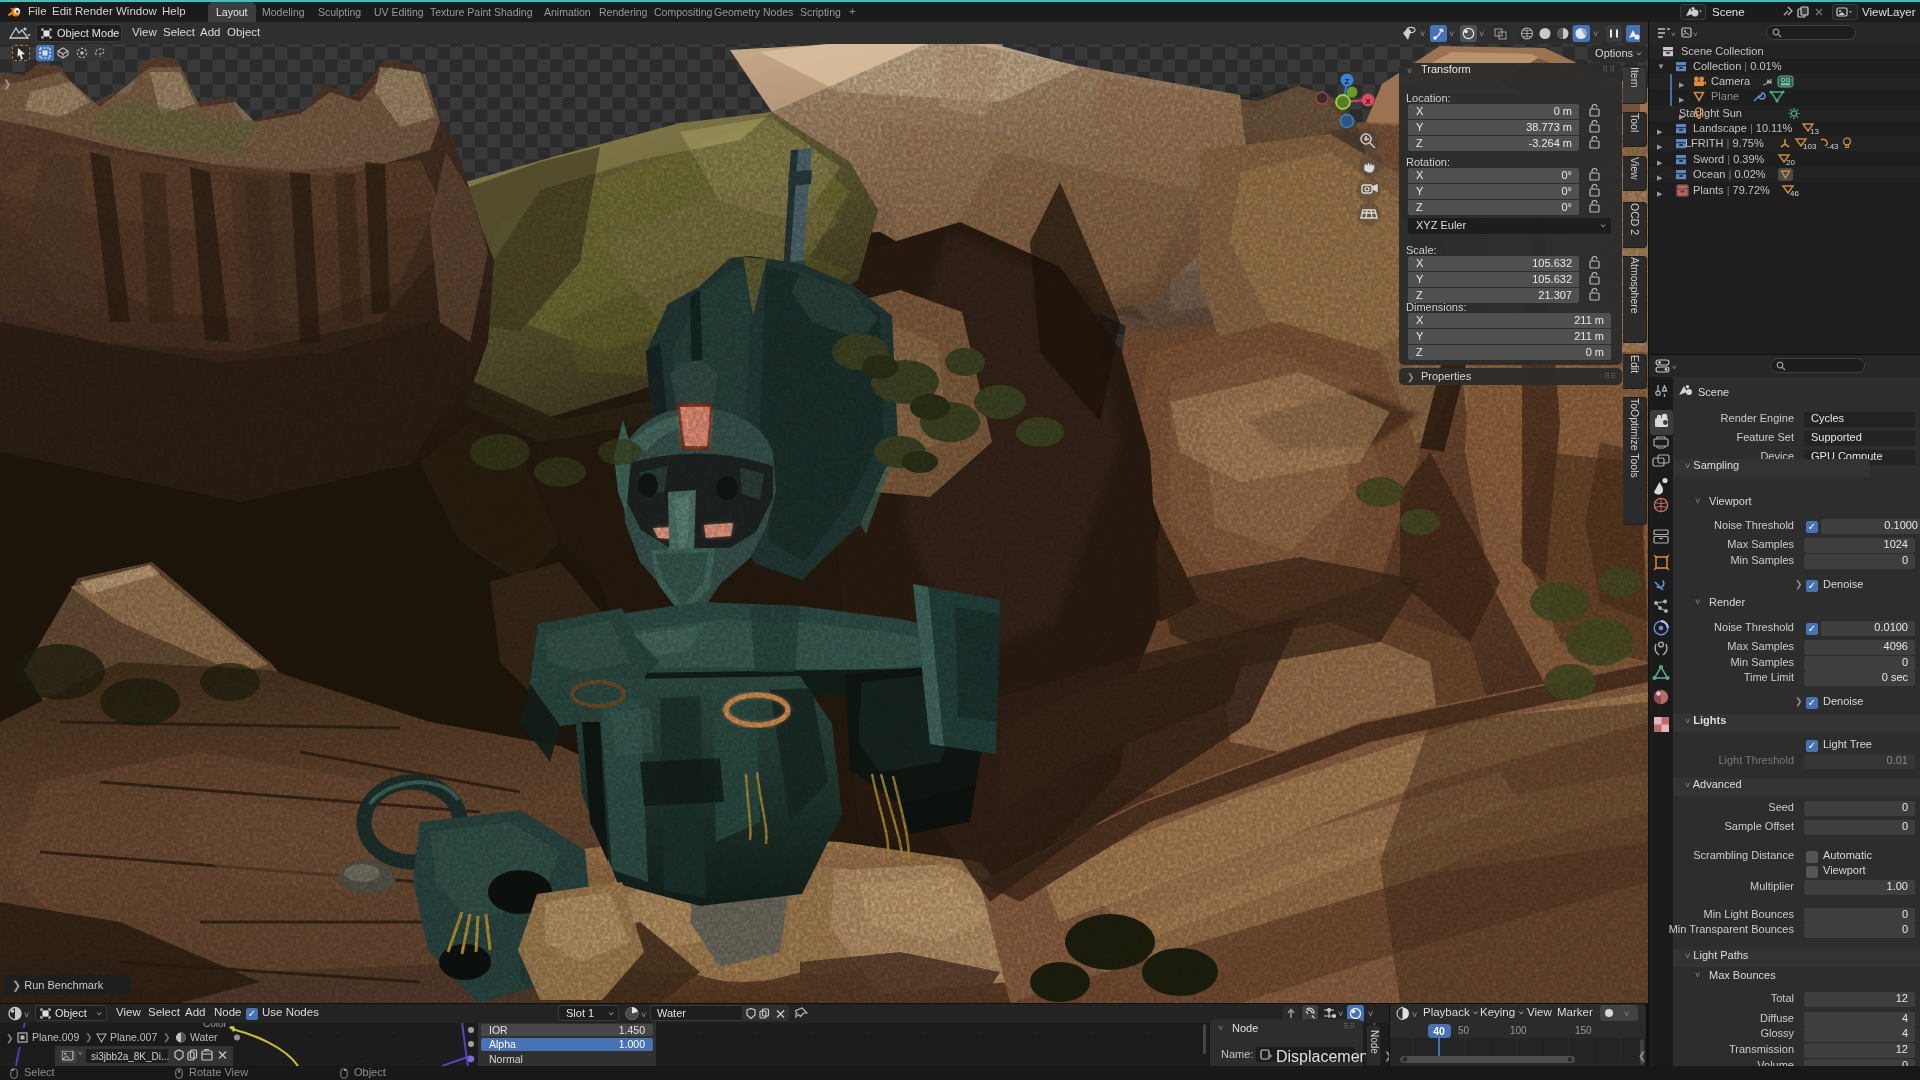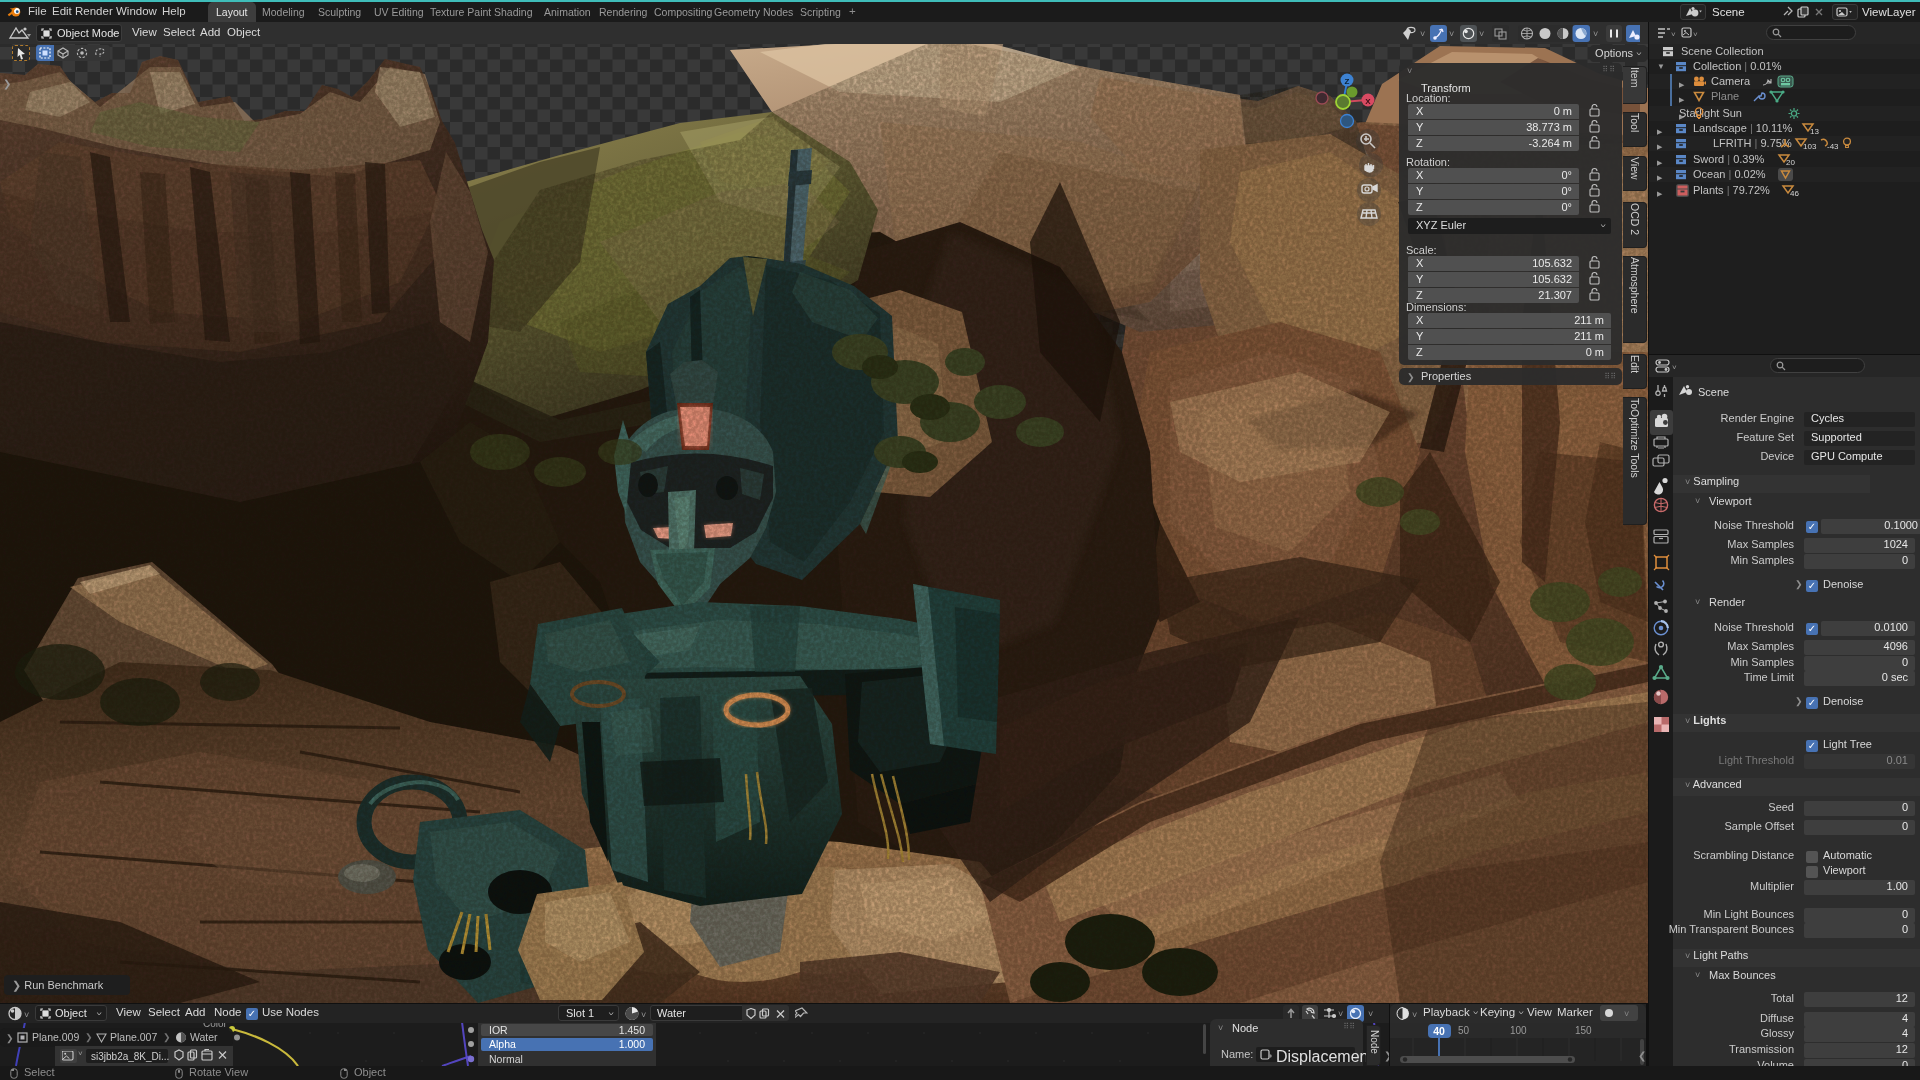--- a/index.html
+++ b/index.html
@@ -522,21 +522,21 @@
           <circle cx="6" cy="6" r="4.6" fill="none" stroke="#b9b9b9" stroke-width="1.1" stroke-dasharray="2.4 1.6"></circle>
           <circle cx="6" cy="6" r="1.8" fill="#b9b9b9"></circle>
         </svg>
  <svg class="abs" style="left:58px;top:2px" width="12" height="12" viewBox="0 0 12 12">
           <path d="M2 8 Q1 3 5 2 Q10 1 10 4 Q10 7 6 7 L6 10" fill="none" stroke="#b9b9b9" stroke-width="1.1" stroke-dasharray="2.2 1.4"></path>
         </svg>
 </div>
 <div class="abs" id="opts">Options <span class="caret">˅</span></div>
 <div class="abs" id="npanel">
  <span class="abs" style="left:8px;top:3px;color:#8e8e8e;font-size:9px">˅</span>
- <span class="abs" style="left:22px;top:19px;color:#e4e4e4">Transform</span>
+ <span class="abs" style="left:22px;top:0;color:#e4e4e4">Transform</span>
  <span class="abs" style="right:6px;top:2px;color:#6a6a6a;letter-spacing:1px;font-size:8px">⠿⠿</span>
  <span class="nlabel" style="top:29px">Location:</span>
  <div class="nrow" style="top:41px;border-radius:2px 2px 0 0">
           <span class="ax">X</span>
           <span class="val">0 m</span>
         </div>
  <div class="nrow" style="top:57px">
           <span class="ax">Y</span>
           <span class="val">38.773 m</span>
         </div>
@@ -737,21 +737,21 @@
           <text x="9" y="12" font-size="8" fill="#d5d5d5">13</text>
         </svg>
  </div>
  <div class="orow" style="top:114px;background:#222">
   <span class="abs" style="left:8px;top:3px;color:#9a9a9a;font-size:7px">▶</span>
   <svg class="abs" style="left:26px;top:2px" width="12" height="11" viewBox="0 0 12 11">
           <rect x="1" y="1" width="10" height="3.2" fill="#5a87c6"></rect>
           <rect x="1" y="5.2" width="10" height="5" fill="#5a87c6"></rect>
           <rect x="4.2" y="6.2" width="3.6" height="1.6" fill="#1e1e1e"></rect>
         </svg>
-  <span style="margin-left:64px">LFRITH <span style="color:#777">|</span> 9.75%</span>
+  <span style="margin-left:36px">LFRITH <span style="color:#777">|</span> 9.75%</span>
   <svg class="abs" style="left:130px;top:1px" width="85" height="13" viewBox="0 0 85 13">
    <path d="M6 2 v5 m0 0 l-4 3 m4 -3 l4 3" stroke="#c98a3e" stroke-width="1.6" fill="none"></path>
    <path d="M17 2 L27 2 L22 9 Z" fill="none" stroke="#c98a3e" stroke-width="1.5"></path>
           <text x="24" y="12" font-size="8" fill="#d5d5d5">103</text>
    <path d="M42 3 q4 -2 6 2 q1 3 -2 4" stroke="#c98a3e" stroke-width="1.5" fill="none"></path>
           <text x="48" y="12" font-size="8" fill="#d5d5d5">-43</text>
    <circle cx="68" cy="4.5" r="3.4" fill="none" stroke="#c98a3e" stroke-width="1.3"></circle>
           <path d="M66.6 8.5 h2.8 v2 h-2.8 Z" stroke="#c98a3e" stroke-width="1.1" fill="none"></path>
   </svg>
  </div>
@@ -896,21 +896,21 @@
         <span class="v">Cycles</span>
       </div>
  <span class="plabel" style="top:76px">Feature Set</span>
       <div class="pfield dd" style="top:76px">
         <span class="v">Supported</span>
       </div>
  <span class="plabel" style="top:95px">Device</span>
       <div class="pfield dd" style="top:95px">
         <span class="v">GPU Compute</span>
       </div>
- <div class="phead" style="left:24px;top:120px;width:197px"><span style="margin-left:12px;color:#8e8e8e;font-size:9px">˅</span> <b style="font-weight:normal">Sampling</b></div>
+ <div class="phead" style="left:24px;top:104px;width:197px"><span style="margin-left:12px;color:#8e8e8e;font-size:9px">˅</span> <b style="font-weight:normal">Sampling</b></div>
  <span class="abs" style="left:46px;top:141px;color:#8e8e8e;font-size:9px">˅</span>
       <span class="abs" style="left:60px;top:140px;color:#d8d8d8">Viewport</span>
  <span class="plabel" style="top:164px">Noise Threshold</span>
       <div class="chk" style="left:157px;top:166px">✓</div>
       <div class="pfield" style="top:164px;left:172px;width:104px">
         <span class="v">0.1000</span>
       </div>
  <span class="plabel" style="top:183px">Max Samples</span>
       <div class="pfield" style="top:183px">
         <span class="v">1024</span>

